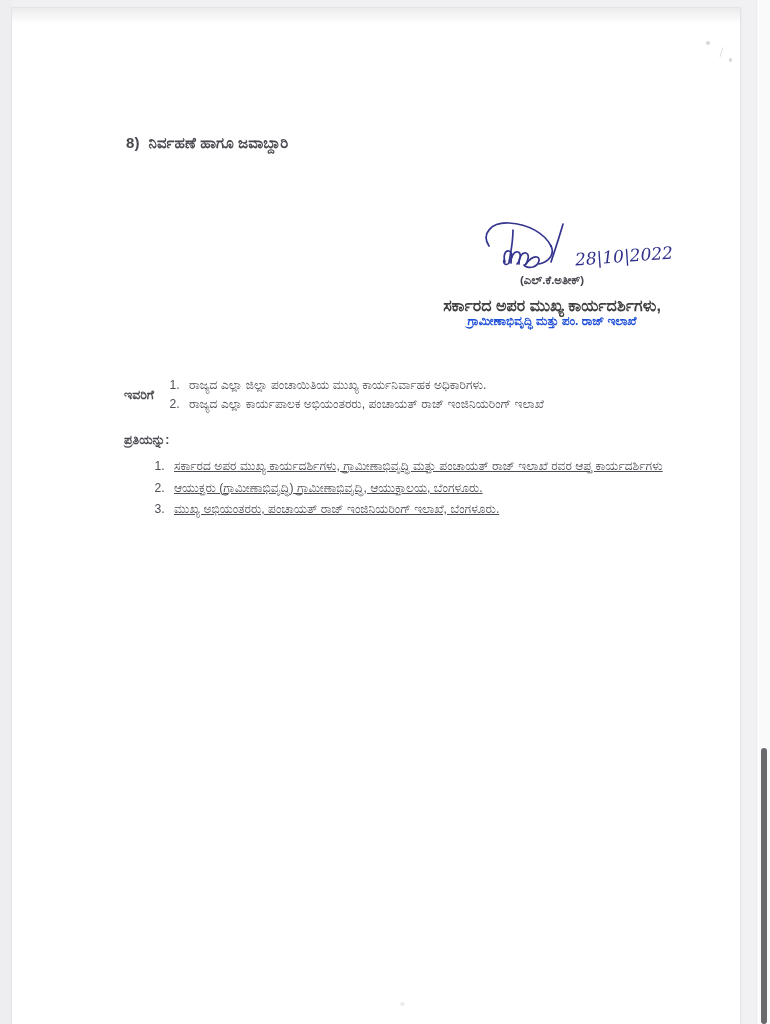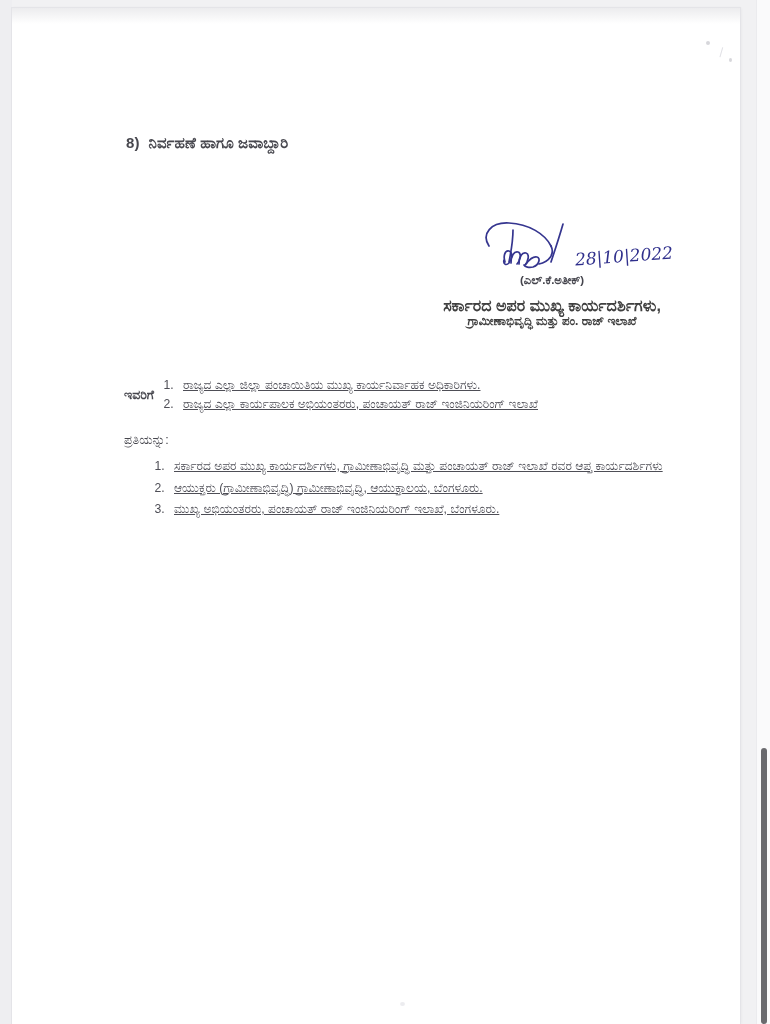--- a/index.html
+++ b/index.html
@@ -136,21 +136,21 @@
     white-space: nowrap;
   }
   #signer-title-2 {
     position: absolute;
     left: 0;
     top: 92px;
     width: 290px;
     text-align: center;
     font-size: 12px;
     font-weight: bold;
-    color: #404040;
+    color: #1d4ed8;
     white-space: nowrap;
   }
 
   
   #to-heading {
     position: absolute;
     left: 112px;
     top: 344px;
     font-size: 12.5px;
     font-weight: bold;
@@ -162,32 +162,31 @@
     left: 132px;
     top: 368px;
     width: 520px;
     margin: 0;
     padding: 0 0 0 24px;
     font-size: 12.2px;
     line-height: 18px;
     color: #4e4e56;
   }
   #to-list li {
-    margin: 0 0 1px 9px;
+    margin: 0 0 1px 15px;
     padding-left: 6px;
-    text-decoration: underline;
   }
 
   
   #cc-heading {
     position: absolute;
     left: 112px;
     top: 425px;
     font-size: 12.5px;
-    font-weight: normal;
+    font-weight: bold;
     color: #47474e;
   }
   #cc-list {
     position: absolute;
     left: 132px;
     top: 450px;
     width: 500px;
     margin: 0;
     padding: 0 0 0 24px;
     font-size: 12.2px;

